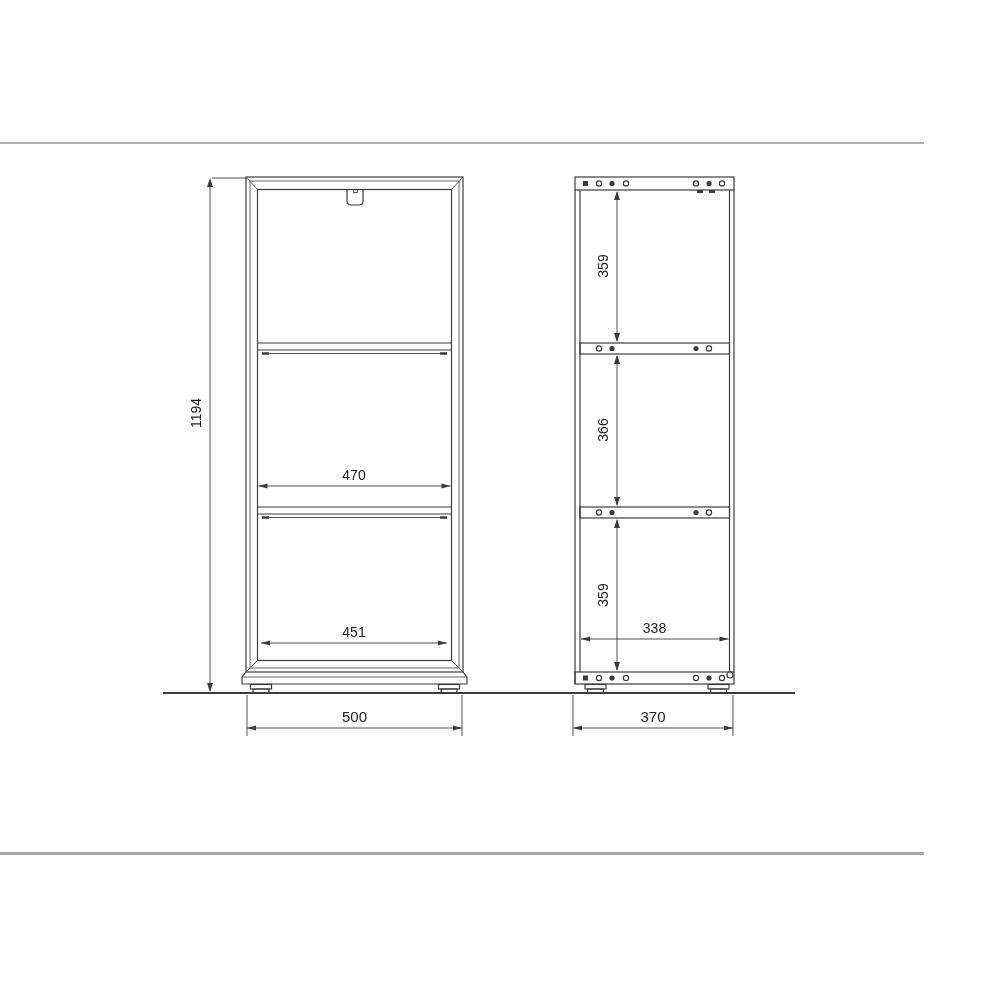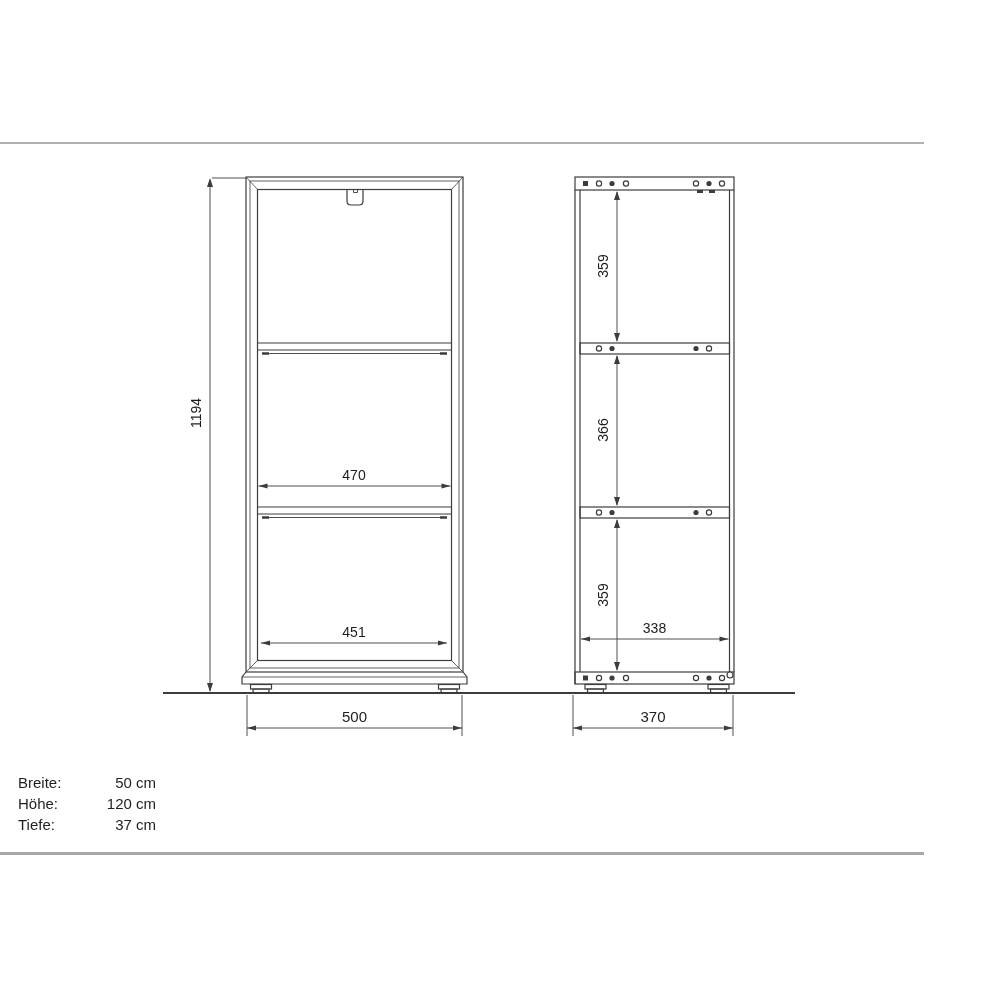--- a/index.html
+++ b/index.html
@@ -193,28 +193,14 @@
     <text x="354" y="637" text-anchor="middle">451</text>
     <text x="354.5" y="722" text-anchor="middle" class="big">500</text>
 
     <text transform="translate(608,266) rotate(-90)" text-anchor="middle">359</text>
     <text transform="translate(608,430) rotate(-90)" text-anchor="middle">366</text>
     <text transform="translate(608,595) rotate(-90)" text-anchor="middle">359</text>
     <text x="654.5" y="633" text-anchor="middle">338</text>
     <text x="653" y="722" text-anchor="middle" class="big">370</text>
   </svg>
 
-  <div id="spec-panel">
-    <div class="spec-row">
-      <span class="spec-label">Breite:</span>
-      <span class="spec-value">50 cm</span>
-    </div>
-    <div class="spec-row">
-      <span class="spec-label">Höhe:</span>
-      <span class="spec-value">120 cm</span>
-    </div>
-    <div class="spec-row">
-      <span class="spec-label">Tiefe:</span>
-      <span class="spec-value">37 cm</span>
-    </div>
-  </div>
 
 </div>
 
 </body></html>

